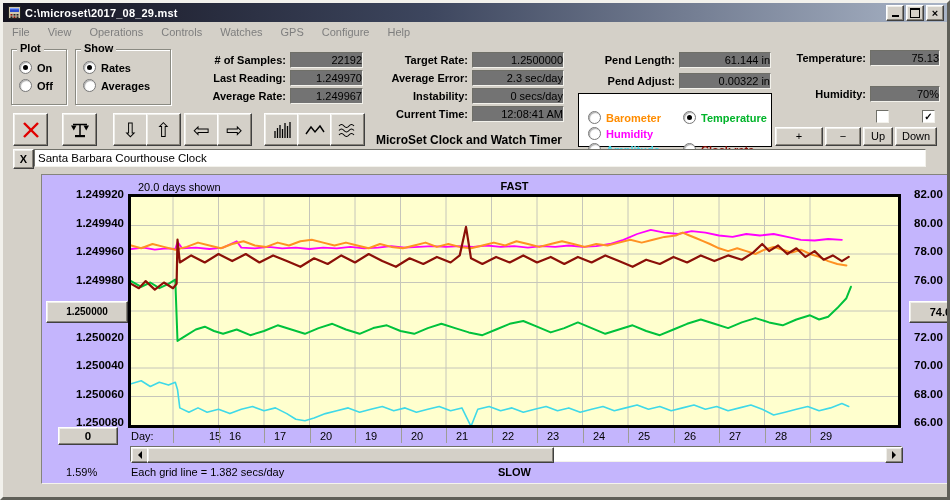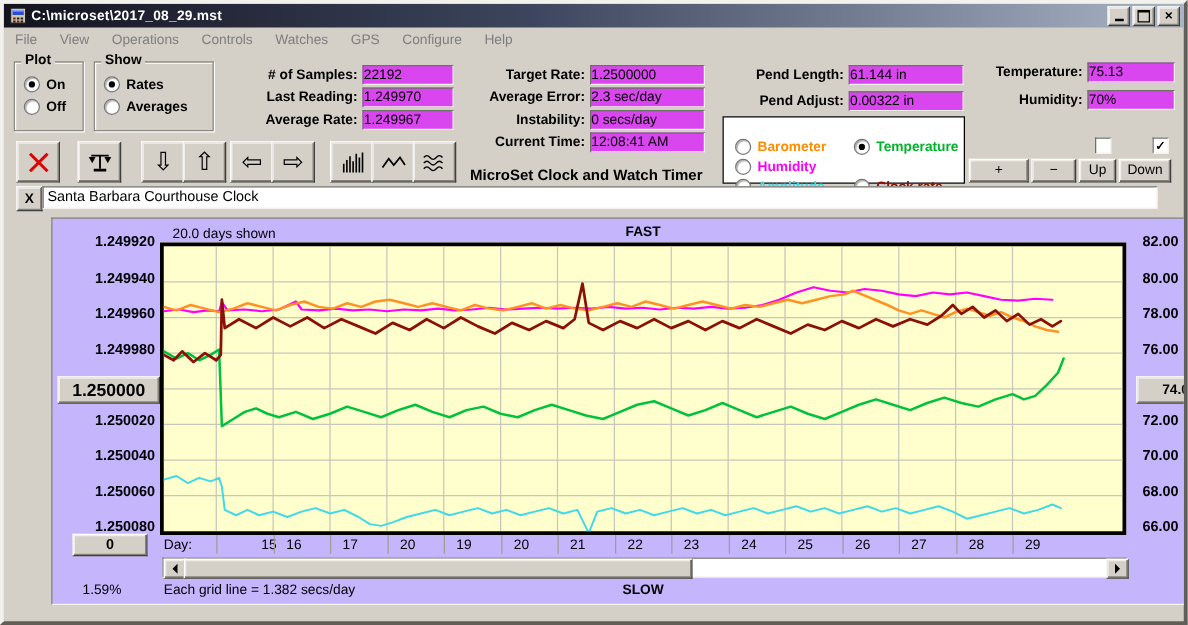--- a/index.html
+++ b/index.html
@@ -22,22 +22,22 @@
   
   .groupbox{border:1px solid #8a8a82;box-shadow:1px 1px 0 #fff, inset 1px 1px 0 #fff;}
   .gb-legend{position:absolute;top:-8px;left:5px;background:#d4d0c8;padding:0 3px;font-weight:bold;}
   .radiorow{position:absolute;display:flex;align-items:center;gap:5px;font-weight:bold;}
   .rdot{width:11px;height:11px;border-radius:50%;background:#fff;border:1px solid #777;
     box-shadow:inset 1px 1px 1px #aaa;position:relative;flex:0 0 auto;}
   .rdot.sel::after{content:"";position:absolute;left:3px;top:3px;width:5px;height:5px;border-radius:50%;background:#000;}
   
   .fgroup .frow{display:flex;align-items:center;margin-bottom:2px;}
   .flabel{font-weight:bold;text-align:right;}
-  .fieldbox{background:#d946ef;border:1px solid;border-color:#6f6f68 #f3f2ec #f3f2ec #6f6f68;
-    height:14px;line-height:14px;text-align:left;margin-left:4px;}
+  .fieldbox{background:#737373;border:1px solid;border-color:#6f6f68 #f3f2ec #f3f2ec #6f6f68;
+    height:14px;line-height:14px;text-align:right;margin-left:4px;}
   
   .selpanel{background:#fff;border:1px solid #000;}
   .selrow{position:absolute;display:flex;align-items:center;gap:5px;font-weight:bold;margin-top:12px;}
   
   .toolbtn{width:33px;height:31px;display:flex;align-items:center;justify-content:center;cursor:default;}
   .arrowglyph{font-size:20px;line-height:20px;}
   
   .cbx{width:11px;height:11px;background:#fff;border:1px solid;border-color:#6f6f68 #f3f2ec #f3f2ec #6f6f68;
     display:flex;align-items:center;justify-content:center;font-size:10px;font-weight:bold;}
   
@@ -156,21 +156,21 @@
       <div class="frow" style="margin-bottom: 5px;">
         <span class="flabel" style="width: 78px;">Pend Length:</span>
         <span class="fieldbox" style="width: 90px;">61.144 in</span>
       </div>
       <div class="frow" style="margin-bottom: 5px;">
         <span class="flabel" style="width: 78px;">Pend Adjust:</span>
         <span class="fieldbox" style="width: 90px;">0.00322 in</span>
       </div>
     </div>
   <div class="abs fgroup" id="fields-env" style="left:760px;top:47px">
-      <div class="frow" style="margin-bottom: 6px;">
+      <div class="frow" style="margin-bottom: 20px;">
         <span class="flabel" style="width: 103px;">Temperature:</span>
         <span class="fieldbox" style="width: 68px;">75.13</span>
       </div>
       <div class="frow" style="margin-bottom: 6px;">
         <span class="flabel" style="width: 103px;">Humidity:</span>
         <span class="fieldbox" style="width: 68px;">70%</span>
       </div>
     </div>
 
   <div class="abs selpanel" style="left:575px;top:90px;width:192px;height:52px" id="selpanel">
@@ -283,21 +283,21 @@
     <div id="left-axis">
         <div class="axlabel axleft" style="left: 2px; top: 13px;">1.249920</div>
         <div class="axlabel axleft" style="left: 2px; top: 42px;">1.249940</div>
         <div class="axlabel axleft" style="left: 2px; top: 70px;">1.249960</div>
         <div class="axlabel axleft" style="left: 2px; top: 99px;">1.249980</div>
         <div class="axlabel axleft" style="left: 2px; top: 156px;">1.250020</div>
         <div class="axlabel axleft" style="left: 2px; top: 184px;">1.250040</div>
         <div class="axlabel axleft" style="left: 2px; top: 213px;">1.250060</div>
         <div class="axlabel axleft" style="left: 2px; top: 241px;">1.250080</div>
       </div>
-    <div class="abs btn3d bold" style="left:4px;top:126px;width:80px;height:20px;text-align:center;line-height:20px;font-size:14px">1.250000</div>
+    <div class="abs btn3d bold" style="left:4px;top:126px;width:80px;height:20px;text-align:center;line-height:20px;font-size:10px">1.250000</div>
     <div class="abs btn3d bold" style="left:16px;top:252px;width:58px;height:16px;text-align:center;line-height:16px;font-size:11.5px">0</div>
 
     <div id="right-axis">
         <div class="axlabel " style="left: 872px; top: 13px;">82.00</div>
         <div class="axlabel " style="left: 872px; top: 42px;">80.00</div>
         <div class="axlabel " style="left: 872px; top: 70px;">78.00</div>
         <div class="axlabel " style="left: 872px; top: 99px; text-align: right;">76.00</div>
         <div class="axlabel " style="left: 872px; top: 156px;">72.00</div>
         <div class="axlabel " style="left: 872px; top: 184px;">70.00</div>
         <div class="axlabel " style="left: 872px; top: 213px;">68.00</div>

